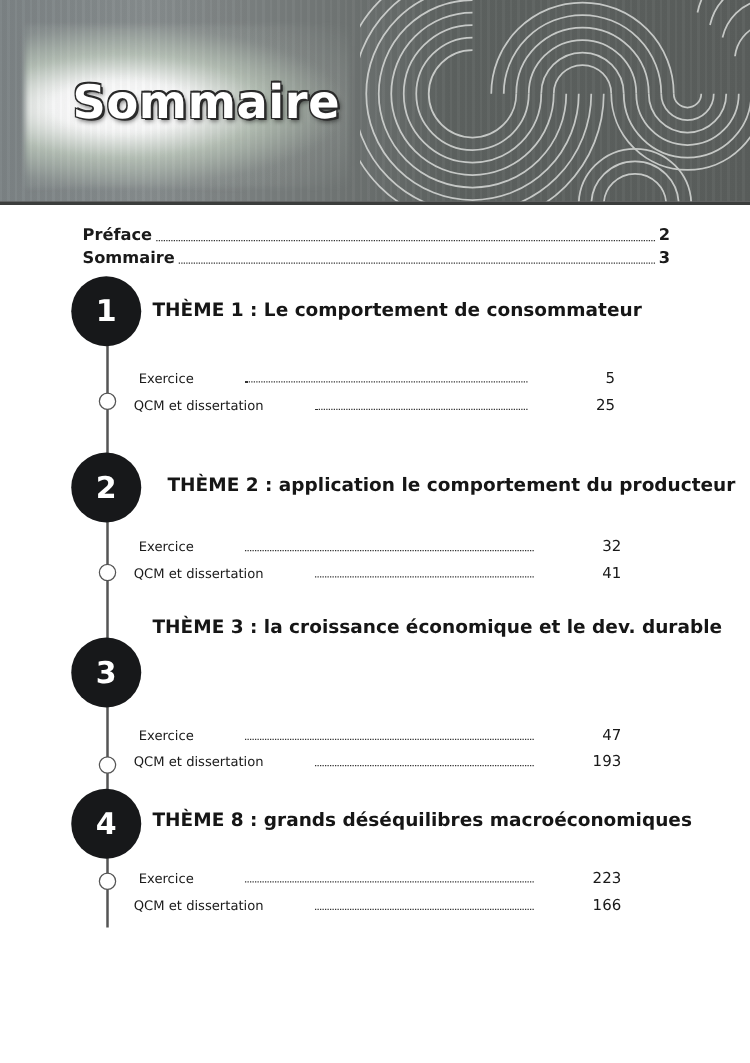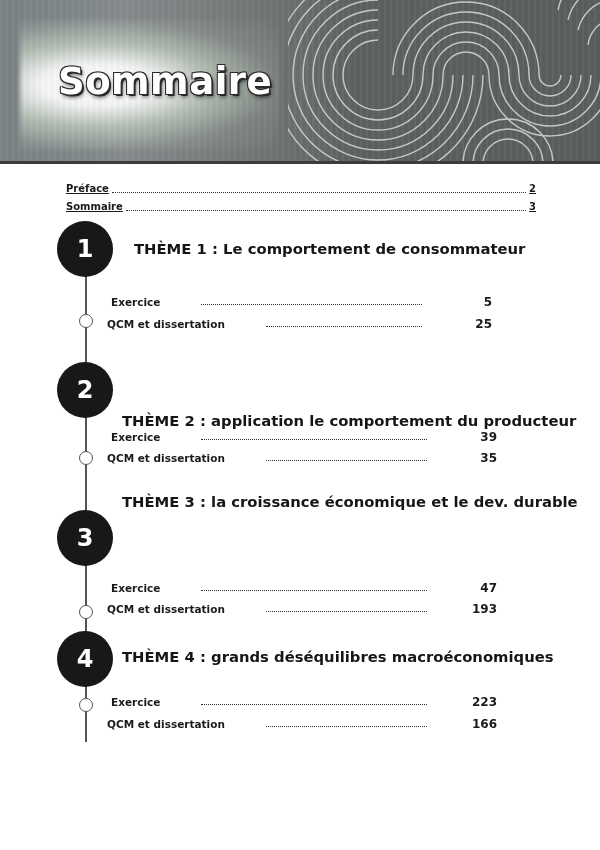--- a/index.html
+++ b/index.html
@@ -24,23 +24,22 @@
     .banner .waves { position: absolute; left: 288px; top: 0; width: 312px; height: 164px; }
     .banner-title {
       position: absolute; left: 58px; top: 60px;
       font-family: "DejaVu Sans", sans-serif; font-weight: bold; font-size: 37px;
       color: #ffffff; letter-spacing: 0.5px;
       text-shadow: 2px 2px 0 #2a2a2a, -1px -1px 0 #2a2a2a, 1px -1px 0 #2a2a2a, -1px 1px 0 #2a2a2a, 2px 3px 4px rgba(0,0,0,0.6);
     }
 
     .toc-intro { position: absolute; left: 66px; top: 180px; width: 470px; }
     .toc-line {
-      display: flex; align-items: flex-start; font-weight: bold; font-size: 10px; line-height: 18px;
+      display: flex; align-items: flex-start; font-weight: bold; font-size: 13px; line-height: 18px;
       color: #1a1a1a;
-      text-decoration: underline;
     }
     .toc-line .lbl { white-space: nowrap; }
     .toc-line .dots {
       flex: 1; margin: 0 3px; border-bottom: 1.5px dotted #333; height: 1px; align-self: flex-end; margin-bottom: 5px;
     }
     .toc-line .pg { white-space: nowrap; text-align: right; }
 
     .timeline-line {
       position: absolute; left: 85px; top: 250px; width: 1.5px; height: 492px; background: #555;
     }
@@ -50,21 +49,21 @@
       display: flex; align-items: center; justify-content: center;
     }
     .theme-title {
       position: absolute; font-weight: bold; font-size: 14.8px; color: #161616; white-space: nowrap;
     }
     .node {
       position: absolute; width: 14px; height: 14px; border-radius: 50%;
       background: #fff; border: 1.5px solid #555;
     }
     .entry {
-      position: absolute; display: flex; align-items: baseline; font-weight: bold; font-size: 10.5px;
+      position: absolute; display: flex; align-items: baseline; font-weight: normal; font-size: 10.5px;
       color: #1a1a1a; line-height: 16px; gap: 40px;
     }
     .entry .dots { flex: 1; margin: 0 2px 5px 1px; border-bottom: 1.5px dotted #333; align-self: flex-end; }
     .entry .pg { font-size: 12px; width: 28px; text-align: right; }
   </style>
 </head>
 <body>
 
 <div class="banner">
   <div class="glow"></div>
@@ -117,63 +116,63 @@
   <div class="toc-line">
     <span class="lbl">Sommaire</span>
     <span class="dots"></span>
     <span class="pg">3</span>
   </div>
 </div>
 
 <div class="timeline-line"></div>
 
 <div class="theme-circle" style="left:57px; top:221px;">1</div>
-<div class="theme-title" style="left:134px; top:240px;">THÈME 1 : Le comportement de consommateur</div>
+<div class="theme-title" style="left:122px; top:240px;">THÈME 1 : Le comportement de consommateur</div>
 <div class="node" style="left:79px; top:314px;"></div>
 <div class="entry" style="left:111px; top:294px; width:381px;">
   <span>Exercice</span>
   <span class="dots"></span>
   <span class="pg">5</span>
 </div>
 <div class="entry" style="left:107px; top:316px; width:385px;">
   <span>QCM et dissertation</span>
   <span class="dots"></span>
   <span class="pg">25</span>
 </div>
 
 <div class="theme-circle" style="left:57px; top:362px;">2</div>
-<div class="theme-title" style="left:122px; top:380px;margin-top:32px;">THÈME 2 : application le comportement du producteur</div>
+<div class="theme-title" style="left:134px; top:380px;">THÈME 2 : application le comportement du producteur</div>
 <div class="node" style="left:79px; top:451px;"></div>
 <div class="entry" style="left:111px; top:429px; width:386px;">
   <span>Exercice</span>
   <span class="dots"></span>
-  <span class="pg">39</span>
+  <span class="pg">32</span>
 </div>
 <div class="entry" style="left:107px; top:450px; width:390px;">
   <span>QCM et dissertation</span>
   <span class="dots"></span>
-  <span class="pg">35</span>
+  <span class="pg">41</span>
 </div>
 
 <div class="theme-circle" style="left:57px; top:510px;">3</div>
 <div class="theme-title" style="left:122px; top:493px;">THÈME 3 : la croissance économique et le dev. durable</div>
 <div class="node" style="left:79px; top:605px;"></div>
 <div class="entry" style="left:111px; top:580px; width:386px;">
   <span>Exercice</span>
   <span class="dots"></span>
   <span class="pg">47</span>
 </div>
 <div class="entry" style="left:107px; top:601px; width:390px;">
   <span>QCM et dissertation</span>
   <span class="dots"></span>
   <span class="pg">193</span>
 </div>
 
 <div class="theme-circle" style="left:57px; top:631px;">4</div>
-<div class="theme-title" style="left:122px; top:648px;">THÈME 4 : grands déséquilibres macroéconomiques</div>
+<div class="theme-title" style="left:122px; top:648px;">THÈME 8 : grands déséquilibres macroéconomiques</div>
 <div class="node" style="left:79px; top:698px;"></div>
 <div class="entry" style="left:111px; top:694px; width:386px;">
   <span>Exercice</span>
   <span class="dots"></span>
   <span class="pg">223</span>
 </div>
 <div class="entry" style="left:107px; top:716px; width:390px;">
   <span>QCM et dissertation</span>
   <span class="dots"></span>
   <span class="pg">166</span>

